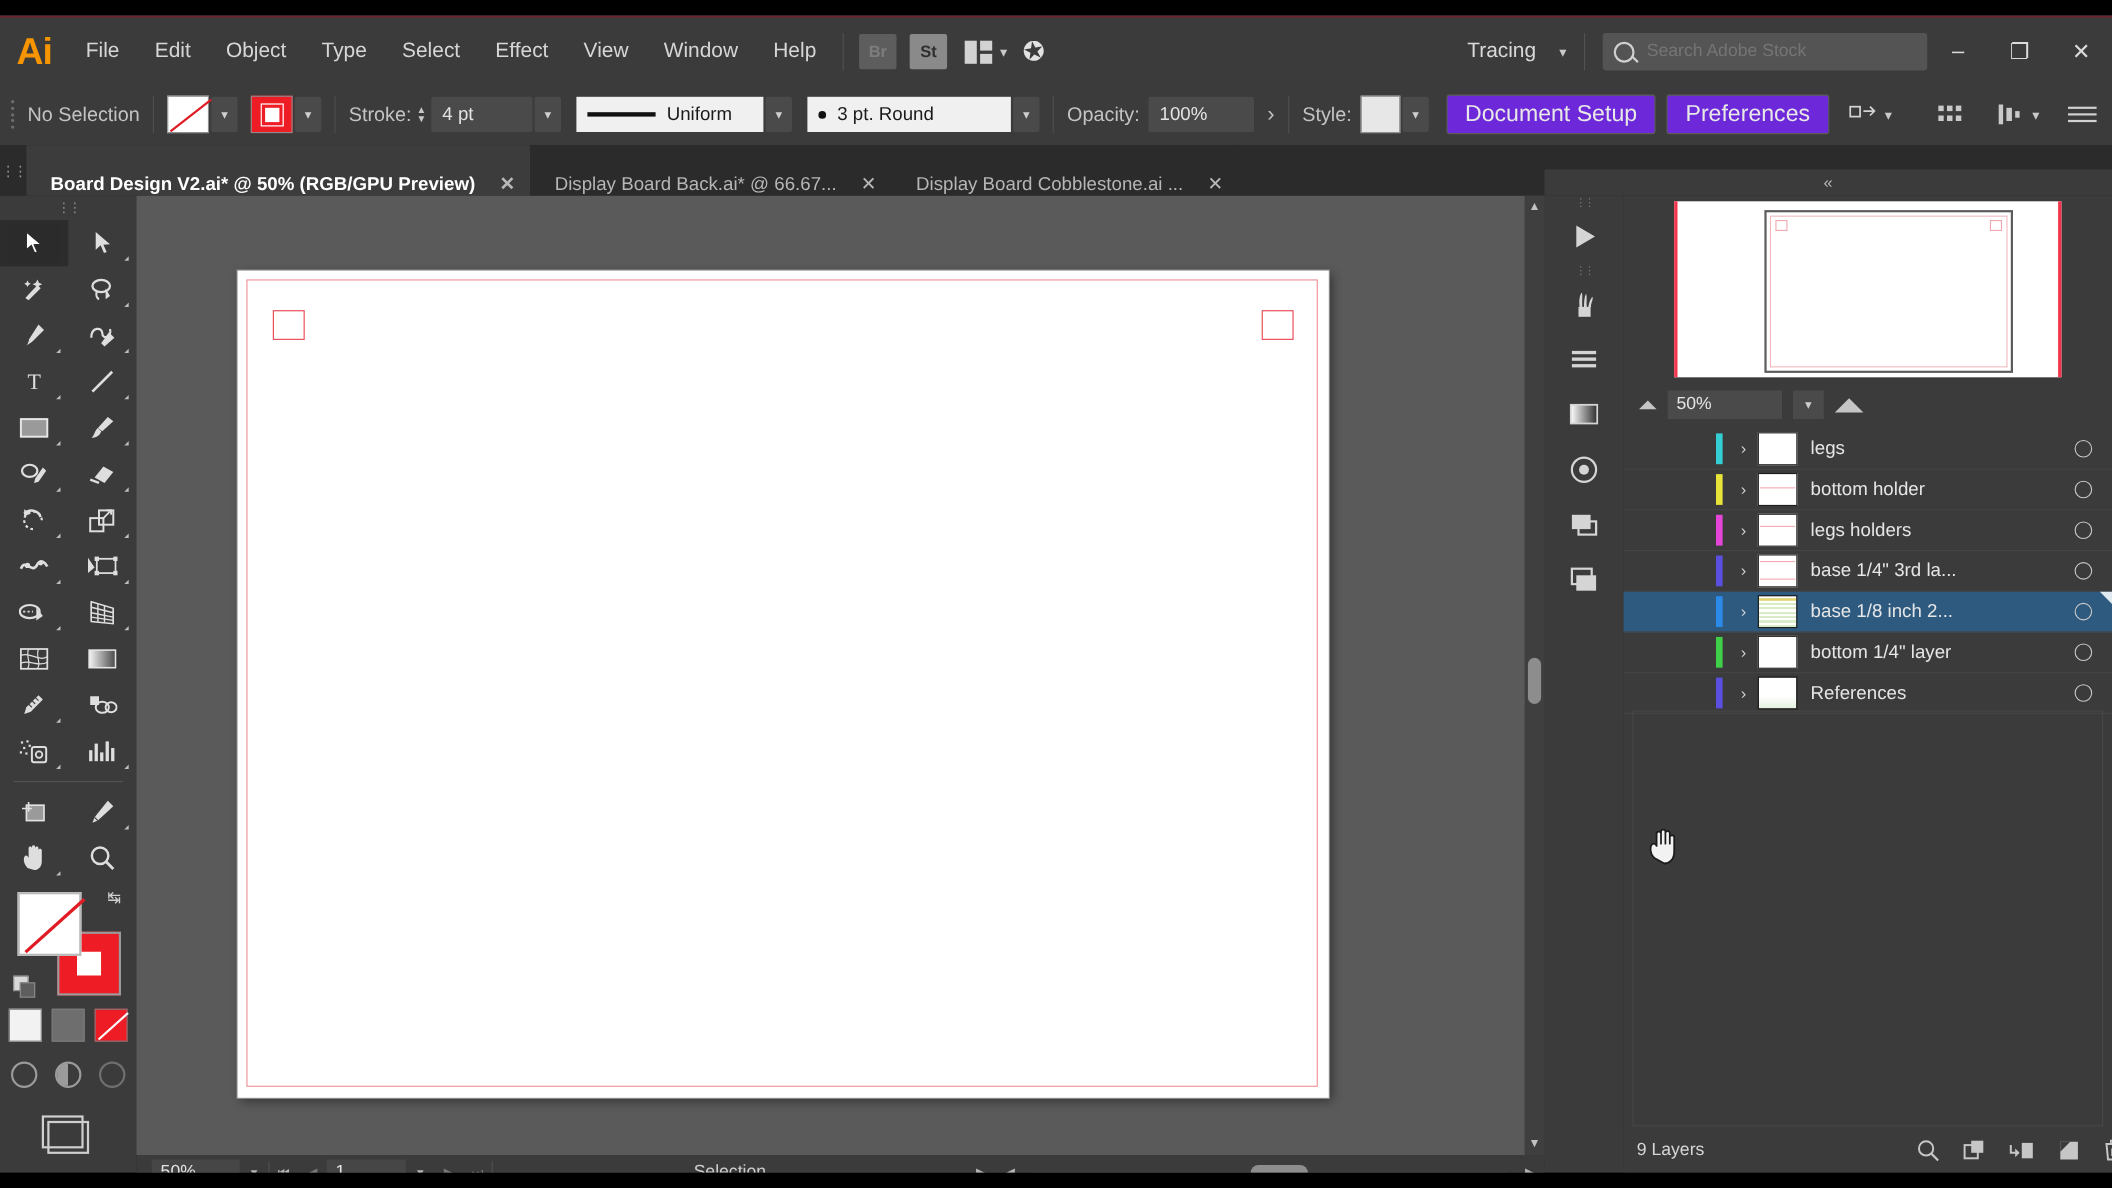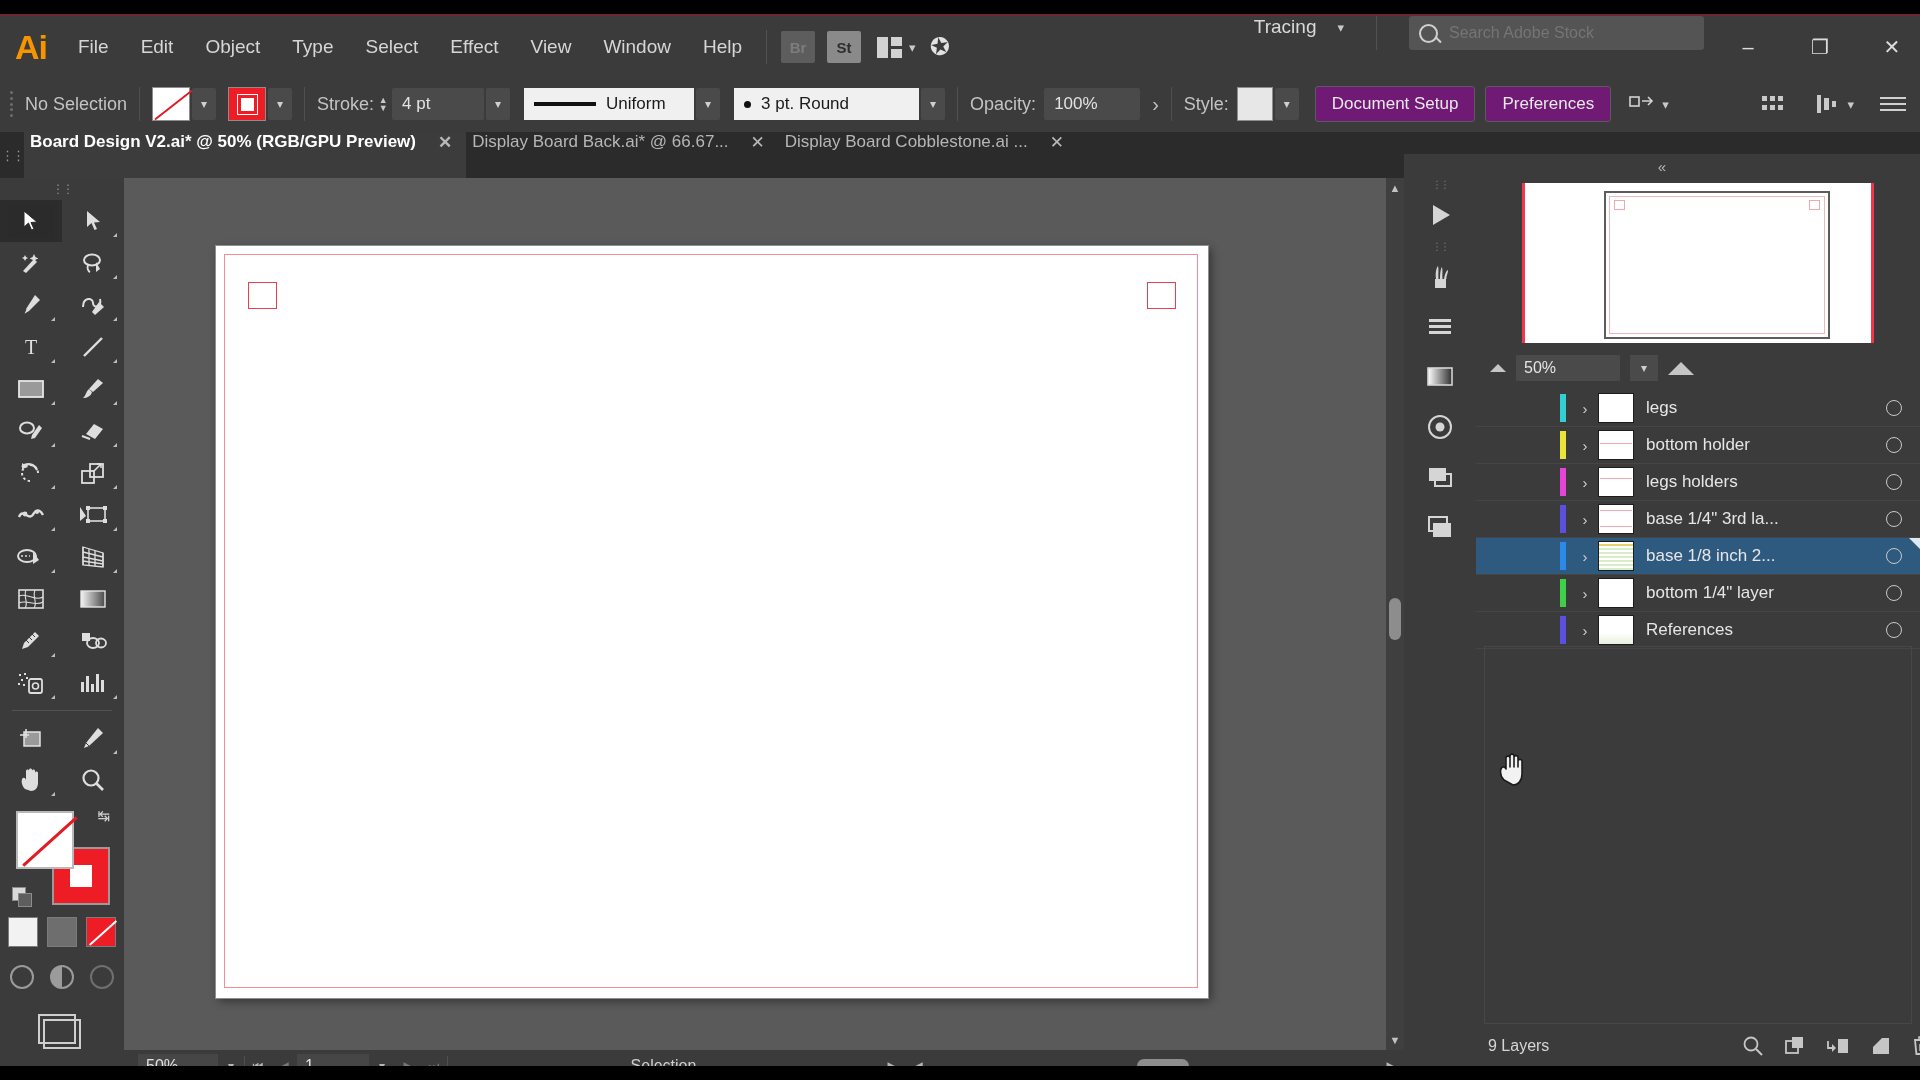--- a/index.html
+++ b/index.html
@@ -47,29 +47,29 @@
   .dd{width:24px;height:32px;background:#4a4a4a;display:flex;align-items:center;justify-content:center;
       color:#cfcfcf;font-size:12px;margin-left:2px;border-radius:2px;}
   .spin{display:flex;flex-direction:column;align-items:center;justify-content:center;width:18px;height:32px;
         color:#c8c8c8;font-size:9px;line-height:8px;}
   .field{height:32px;background:#4a4a4a;color:#e3e3e3;font-size:17px;display:flex;align-items:center;
          padding:0 10px;border-radius:2px;}
   .whitefield{height:32px;background:#f0f0f0;color:#1a1a1a;font-size:17px;display:flex;align-items:center;
               padding:0 10px;gap:10px;}
   .ubar{width:62px;height:4px;background:#111;}
   .dotp{width:7px;height:7px;background:#111;border-radius:50%;}
-  .btn-pill{height:34px;background:#701a75;color:#e8e8e8;font-size:17px;display:flex;align-items:center;
+  .btn-pill{height:34px;background:#6d28d9;color:#e8e8e8;font-size:21px;display:flex;align-items:center;
             padding:0 16px;border-radius:3px;border:1px solid #5c5c5c;white-space:nowrap;}
   .stylebox{width:34px;height:32px;background:#e7e7e7;border:1px solid #8d8d8d;}
 
   
   .tabbar{position:absolute;left:0;top:118px;width:1920px;height:46px;background:#2b2b2b;display:flex;align-items:flex-end;}
   .tbgrip{width:24px;height:46px;display:flex;align-items:center;justify-content:center;}
   .tbgrip span{font-size:13px;color:#9a9a9a;letter-spacing:-2px;}
-  .tab{height:46px;display:flex;align-items:flex-start;padding:0 14px 0 6px;gap:22px;font-size:17px;
+  .tab{height:46px;display:flex;align-items:flex-end;padding:0 14px 0 22px;gap:22px;font-size:17px;
        color:#b6b6b6;white-space:nowrap;background:#2b2b2b;cursor:default;}
   .tab.active{background:#3c3c3c;color:#ffffff;font-weight:bold;}
   .tab .x{color:#b8b8b8;font-size:17px;}
 
   
   .toolbar{position:absolute;left:0;top:164px;width:124px;height:888px;background:#3b3b3b;
            border-right:1px solid #2b2b2b;}
   .tb-handle{height:22px;display:flex;align-items:center;justify-content:center;color:#8f8f8f;font-size:12px;letter-spacing:-2px;}
   .tools{display:grid;grid-template-columns:62px 62px;}
   .tool{height:42px;display:flex;align-items:center;justify-content:center;position:relative;color:#dedede;}
@@ -202,21 +202,21 @@
     <div style="display:flex;align-items:center;margin-left:10px">
       <span class="grid-ic">
           <i class="tall"></i>
           <i></i>
           <i></i>
         </span>
       <span class="chev">▾</span>
     </div>
     <div class="rocket">✪</div>
 
-    <div style="margin-left:auto;display:flex;align-items:flex-start;gap:16px">
+    <div style="margin-left:auto;display:flex;align-items:center;gap:0">
       <div class="tracing-box">
         <span>Tracing</span>
         <span class="chev">▾</span>
       </div>
       <div class="mb-sep" style="margin:0 16px"></div>
       <div class="search-box">
         <span class="mag"></span>
         <input placeholder="Search Adobe Stock" style="">
       </div>
       <div class="wbtn">–</div>

